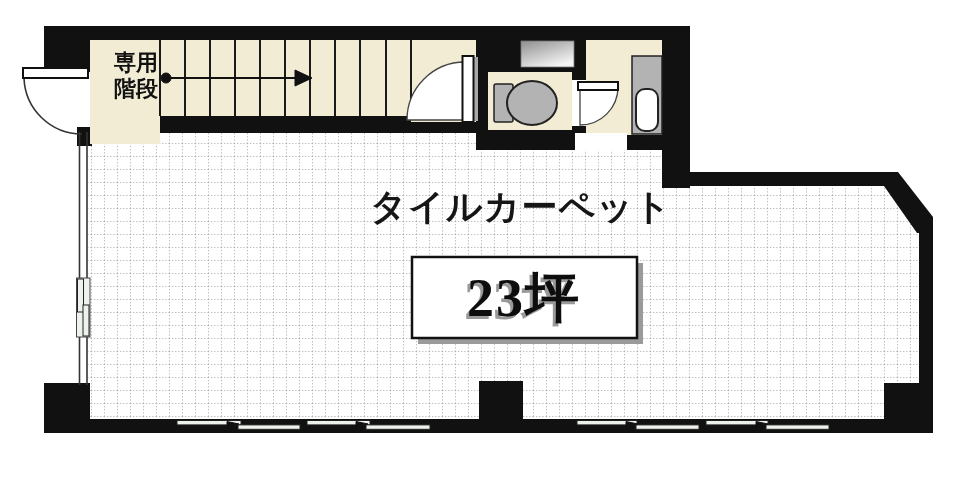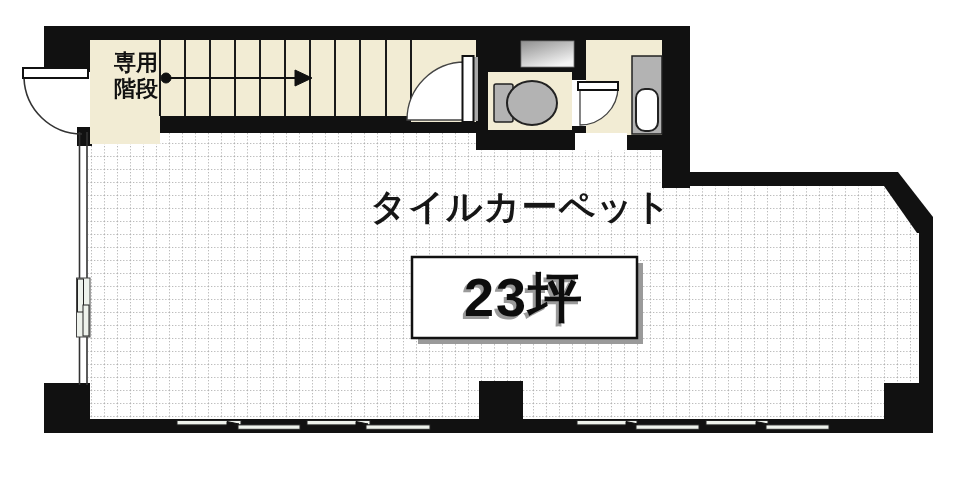--- a/index.html
+++ b/index.html
@@ -1,17 +1,17 @@
 <!DOCTYPE html>
 <html lang="ja" style="--wall: #111111; --room_cream: #f2ecd4; --fixture_gray: #b3b3b3; --floor_dot: #9a9a9a; --window_tint: #eef2ec; --shadow_gray: #9a9a9a;"><head>
 <meta charset="utf-8">
 <style>
   html,body{margin:0;padding:0;background:#fff;}
   #stage{position:relative;width:980px;height:482px;background:#a3a3a3;overflow:hidden;
-         font-family:Liberation Sans, sans-serif;}
+         font-family:Liberation Serif, serif;}
   svg{position:absolute;left:0;top:0;}
   .wall{fill:var(--wall,#111);}
   .cream{fill:var(--room_cream,#f2ecd4);}
   .fixture{fill:var(--fixture_gray,#b3b3b3);stroke:#222;}
   .whitefill{fill:#ffffff;}
   .sash{fill:var(--window_tint,#eef2ec);stroke:#222;stroke-width:1;}
   .thinwall{stroke:#333;stroke-width:1.6;}
   .stepline{stroke:#1a1a1a;stroke-width:2;}
   .arcline{stroke:#333;stroke-width:1.6;fill:none;}
   .leaf{fill:#fff;stroke:#111;stroke-width:2;}

